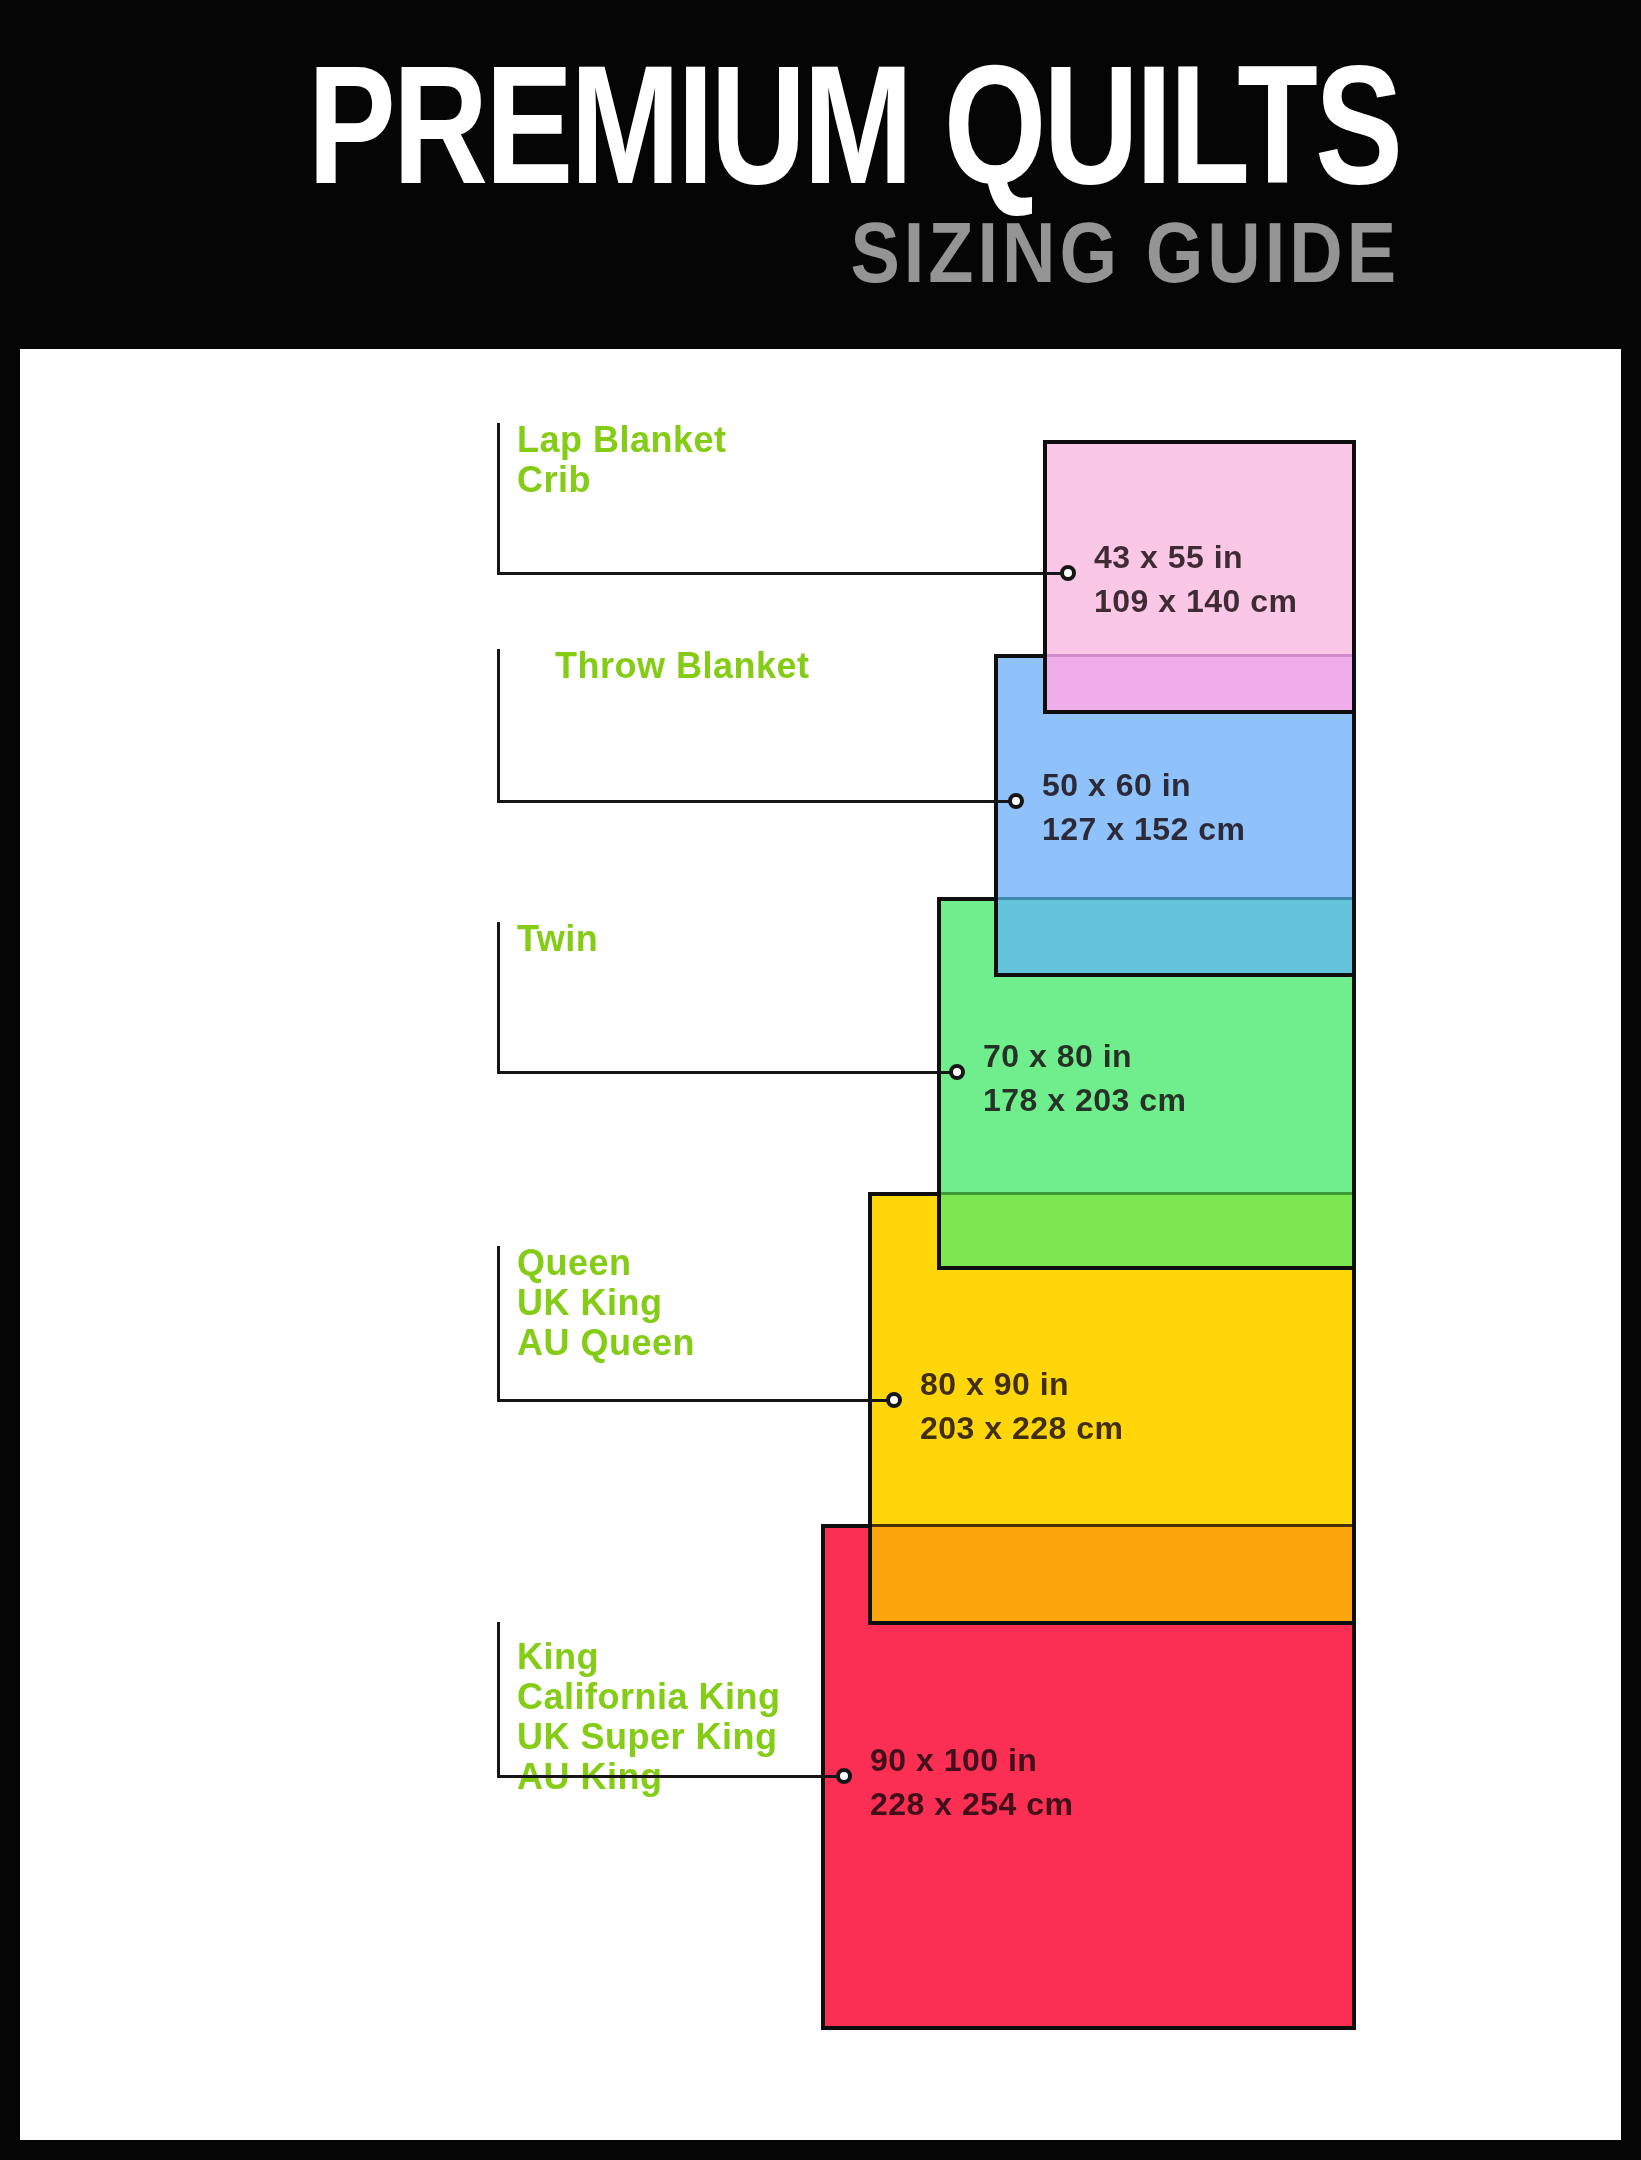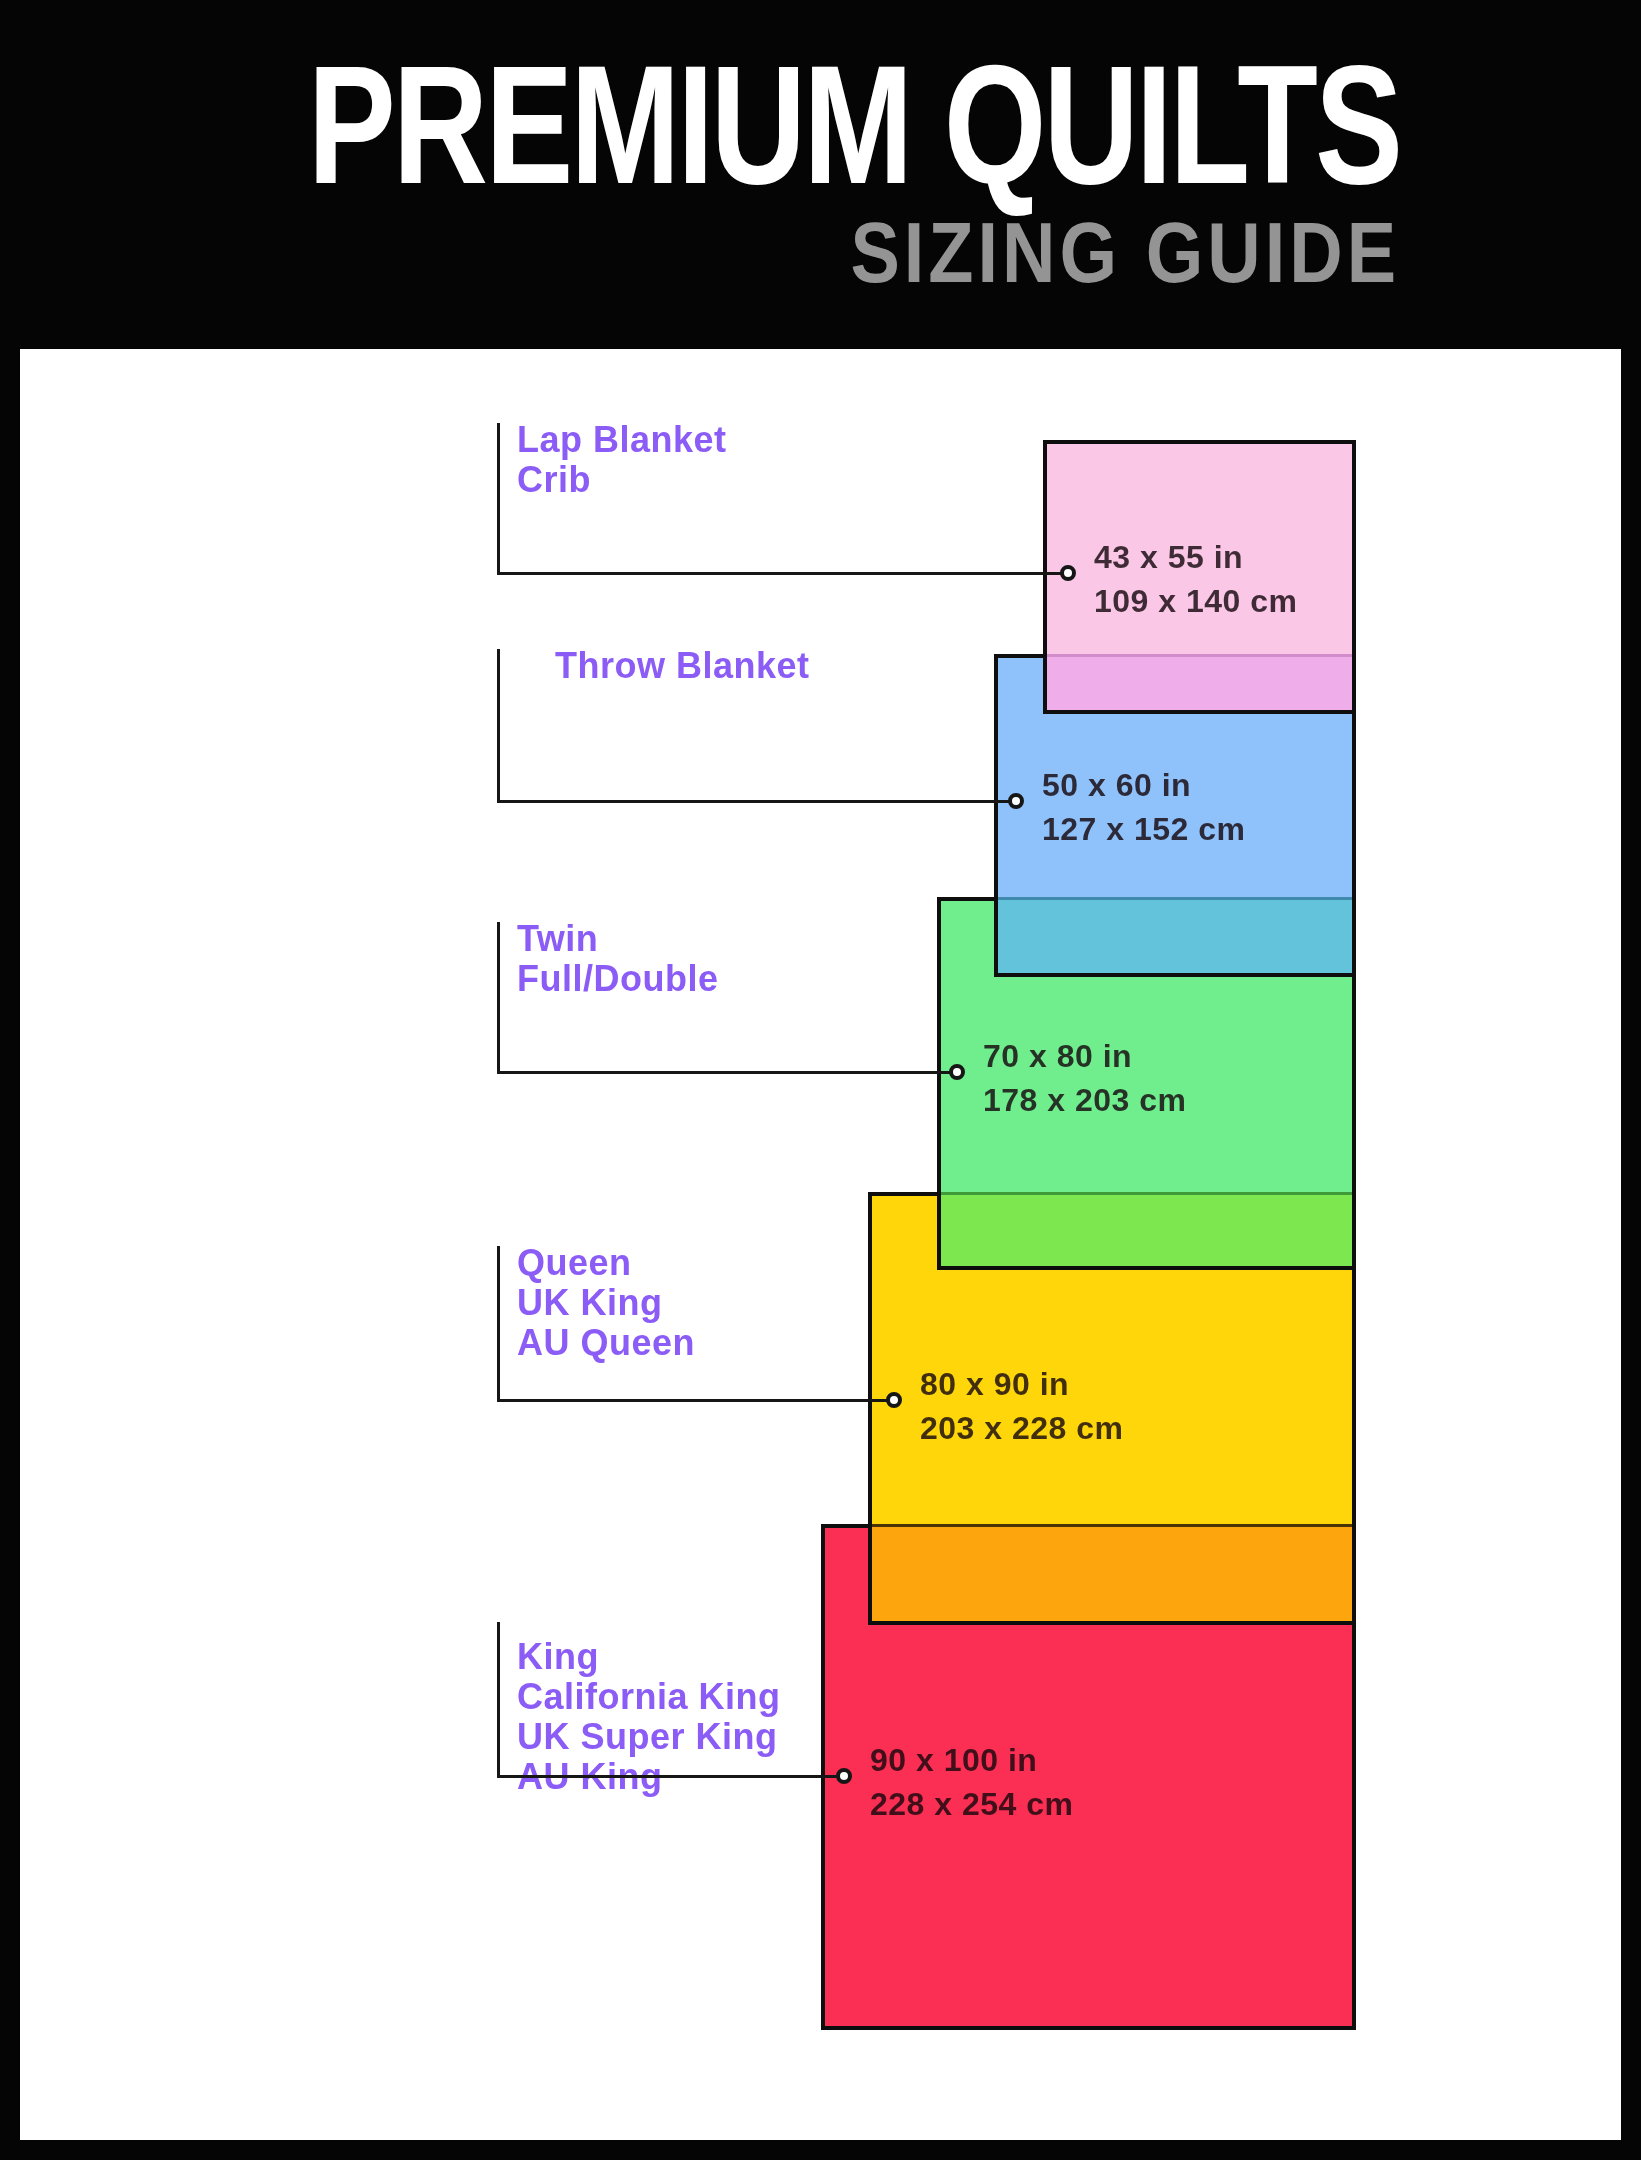--- a/index.html
+++ b/index.html
@@ -26,21 +26,21 @@
   .rect {
     position:absolute; box-sizing:border-box;
     border:4px solid #0e0e0e;
   }
   .band {
     position:absolute; left:0; right:0; box-sizing:border-box;
     border-top:3px solid rgba(0,0,0,0.35);
   }
   .label-group { position:absolute; z-index:8; }
   .label-line {
-    font-size:36px; font-weight:bold; color:#8b5cf6;
+    font-size:36px; font-weight:bold; color:#84cc16;
     line-height:40px; letter-spacing:0.5px; white-space:nowrap;
   }
   .vline, .hline { position:absolute; background:#161616; z-index:8; }
   .dot {
     position:absolute; width:16px; height:16px; box-sizing:border-box;
     background:#ffffff; border:4px solid #161616; border-radius:50%; z-index:9;
   }
   .size-text { position:absolute; z-index:7; }
   .size-line {
     font-size:32px; font-weight:bold; color:rgba(22,8,14,0.82);
@@ -80,21 +80,20 @@
       <div class="dot" style="left: 1008px; top: 793px;"></div>
       <div class="size-text" style="left: 1042px; top: 763px;">
         <div class="size-line">50 x 60 in</div>
         <div class="size-line">127 x 152 cm</div>
       </div>
       <div class="rect" style="left: 937px; top: 897px; width: 419px; height: 373px; background: rgb(112, 238, 142); z-index: 4;">
         <div class="band" style="top: 291px; height: 74px; background: rgb(124, 231, 79); border-top-color: rgb(63, 155, 55);"></div>
       </div>
       <div class="label-group" style="left: 517px; top: 919px;">
         <div class="label-line">Twin</div>
-        <div class="label-line">Full/Double</div>
       </div>
       <div class="vline" style="left: 497px; top: 922px; width: 3px; height: 150px;"></div>
       <div class="hline" style="left: 497px; top: 1071px; width: 460px; height: 3px;"></div>
       <div class="dot" style="left: 949px; top: 1064px;"></div>
       <div class="size-text" style="left: 983px; top: 1034px;">
         <div class="size-line">70 x 80 in</div>
         <div class="size-line">178 x 203 cm</div>
       </div>
       <div class="rect" style="left: 868px; top: 1192px; width: 488px; height: 433px; background: rgb(255, 214, 10); z-index: 3;">
         <div class="band" style="top: 328px; height: 97px; background: rgb(252, 165, 13); border-top-color: rgb(74, 51, 5);"></div>

